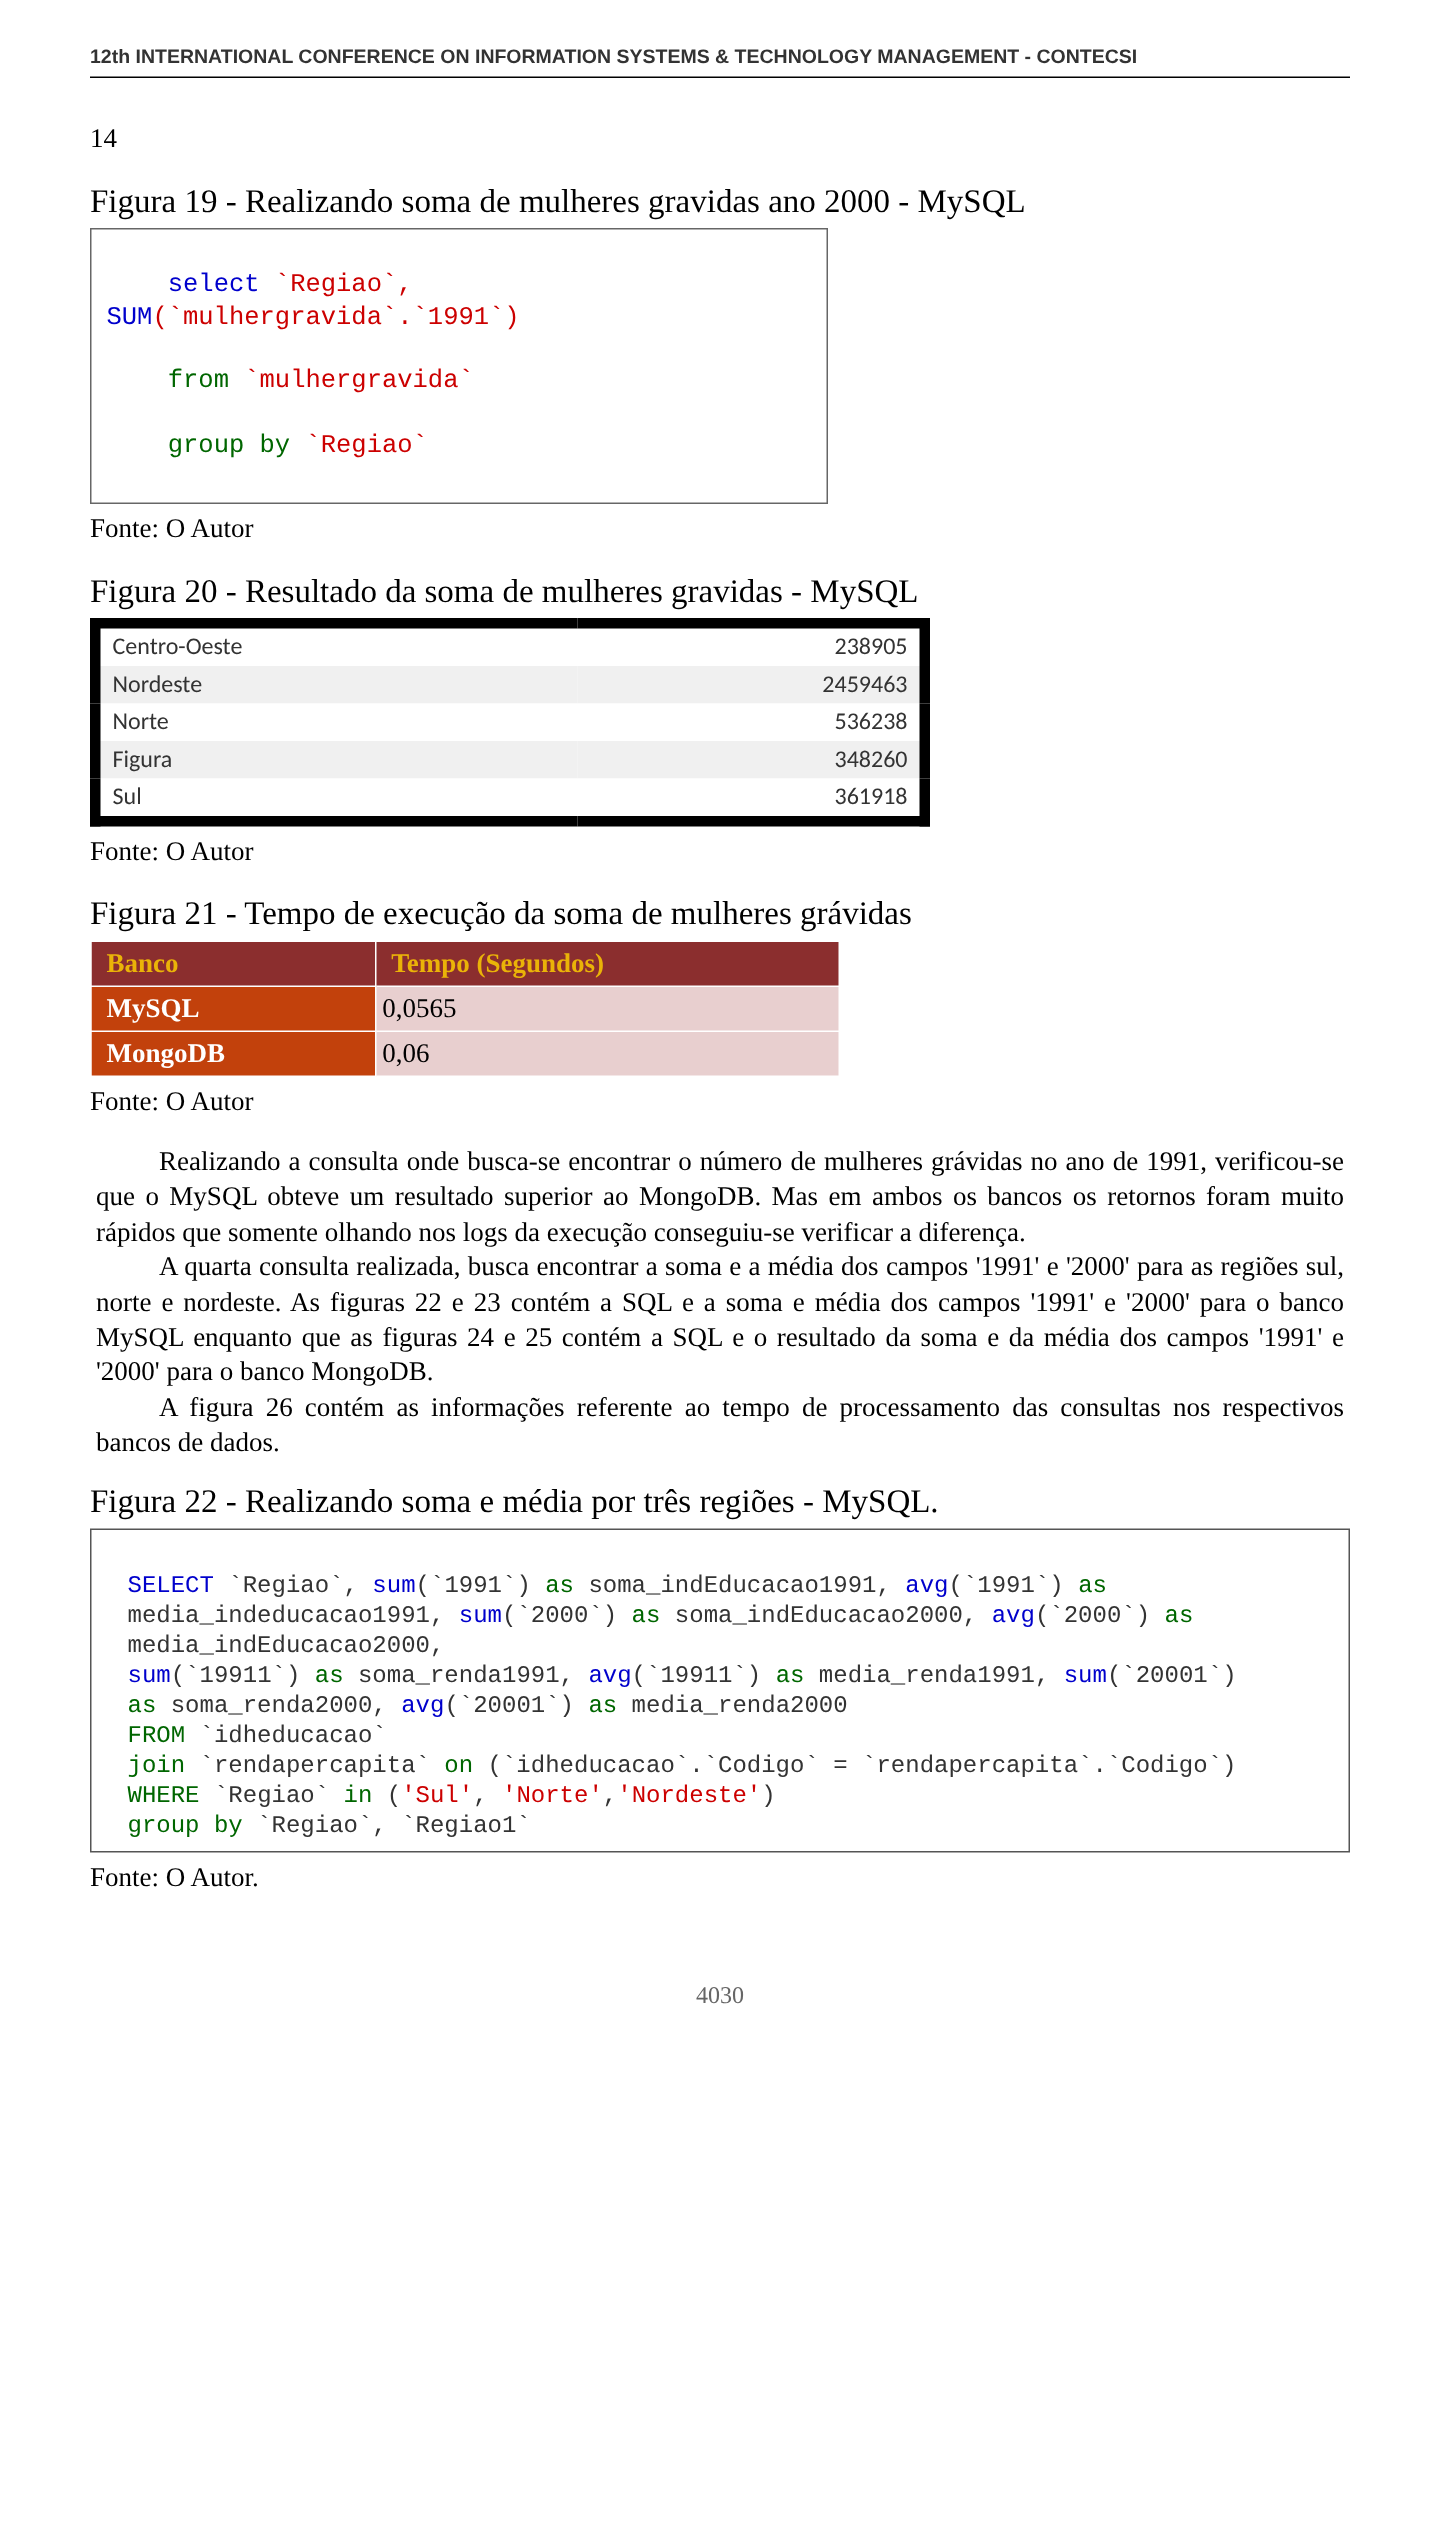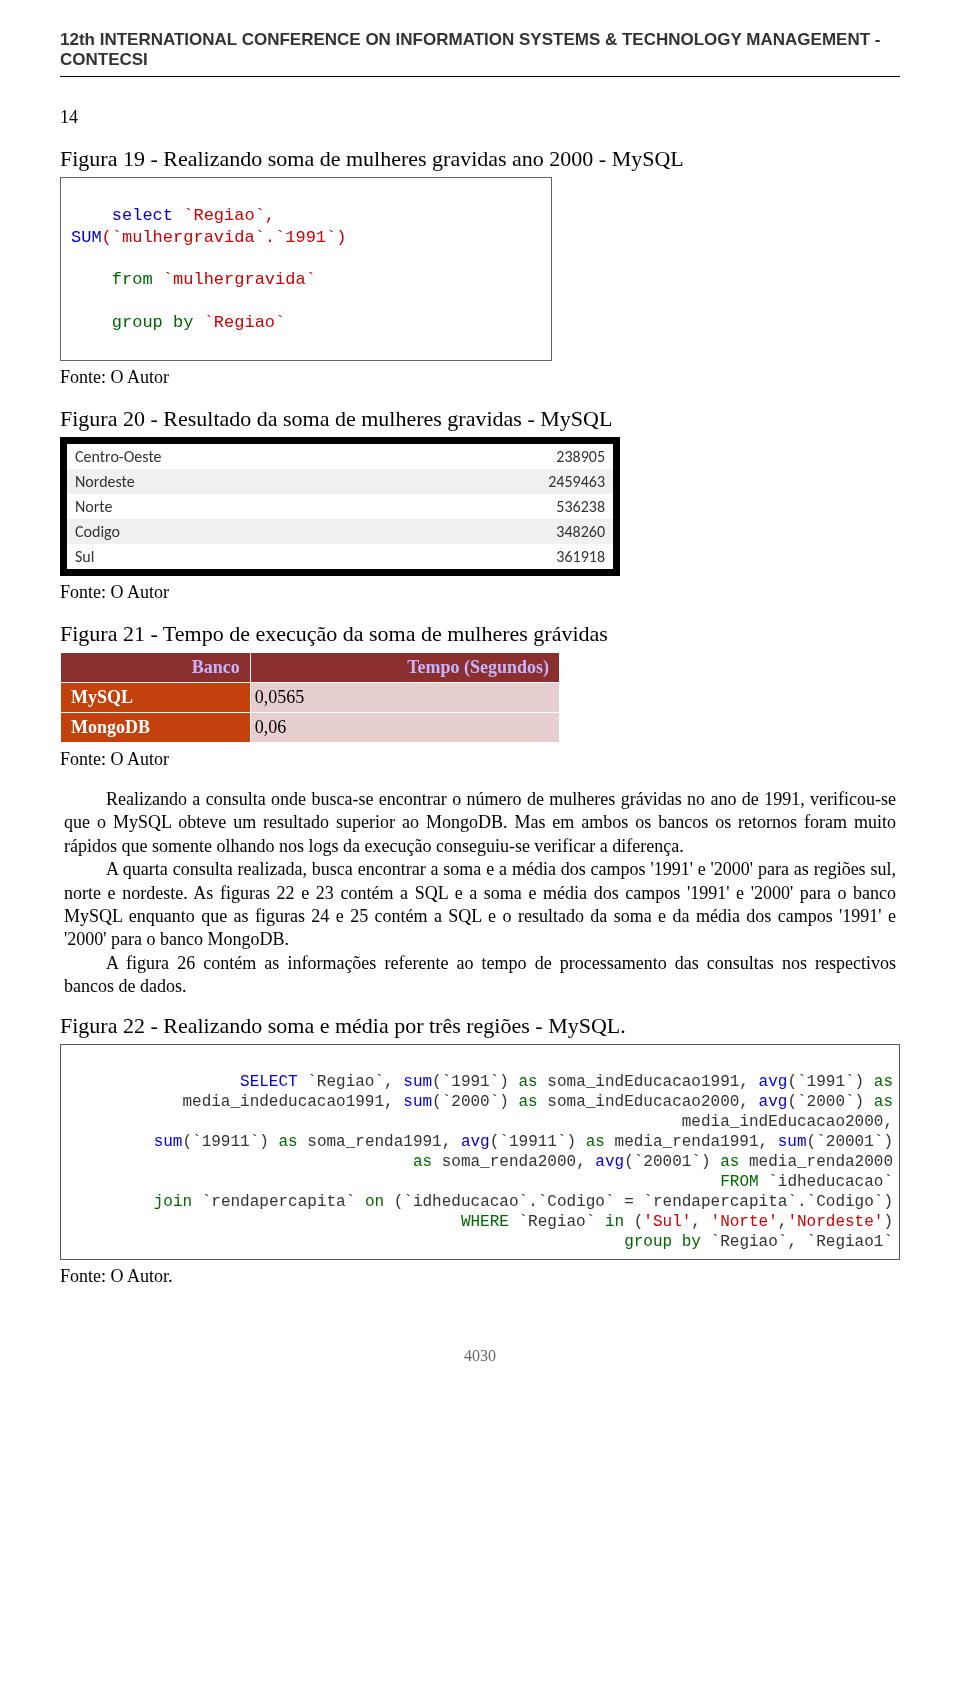--- a/index.html
+++ b/index.html
@@ -10,21 +10,21 @@
       margin: 0;
       padding: 0;
       width: 960px;
     }
     .page {
       padding: 30px 60px 30px 60px;
       position: relative;
     }
     .header {
       font-family: Arial, Helvetica, sans-serif;
-      font-size: 17px;
+      font-size: 13px;
       font-weight: bold;
       color: #333;
       margin-bottom: 6px;
     }
     .header-line {
       border-bottom: 1px solid #000;
       margin-bottom: 30px;
     }
     .page-number {
       text-align: left;
@@ -76,23 +76,23 @@
       text-align: right;
     }
 
     .time-table {
       border-collapse: collapse;
       width: 500px;
       margin-bottom: 6px;
     }
     .time-table th {
       background: #8b2e2e;
-      color: #c4b5fd;
+      color: #eab308;
       font-weight: bold;
-      text-align: right;
+      text-align: left;
       padding: 4px 10px;
       font-size: 18px;
       border: 1px solid #fff;
     }
     .time-table td.label {
       background: #c2410c;
       color: #fff;
       font-weight: bold;
       padding: 0 10px;
       border: 1px solid #fff;
@@ -110,29 +110,28 @@
       text-align: justify;
       margin: 14px 4px;
     }
     .body-text .indent {
       display: inline-block;
       width: 42px;
     }
 
     .sql-box-large {
       border: 1px solid #555;
-      padding: 7px 6px;
+      padding: 7px 24px;
       font-family: "Courier New", monospace;
       font-size: 16px;
       line-height: 1.25;
       margin-bottom: 6px;
       white-space: pre-wrap;
       width: 100%;
       box-sizing: border-box;
-      text-align: right;
     }
 
     .footer-pg {
       text-align: center;
       font-size: 16px;
       color: #666;
       margin-top: 60px;
     }
   </style>
 </head>
@@ -164,21 +163,21 @@
         </tr>
     <tr class="alt">
           <td>Nordeste</td>
           <td class="num">2459463</td>
         </tr>
     <tr>
           <td>Norte</td>
           <td class="num">536238</td>
         </tr>
     <tr class="alt">
-          <td>Codigo</td>
+          <td>Figura</td>
           <td class="num">348260</td>
         </tr>
     <tr>
           <td>Sul</td>
           <td class="num">361918</td>
         </tr>
   </tbody>
     </table>
   <div class="source">Fonte: O Autor</div>
 

